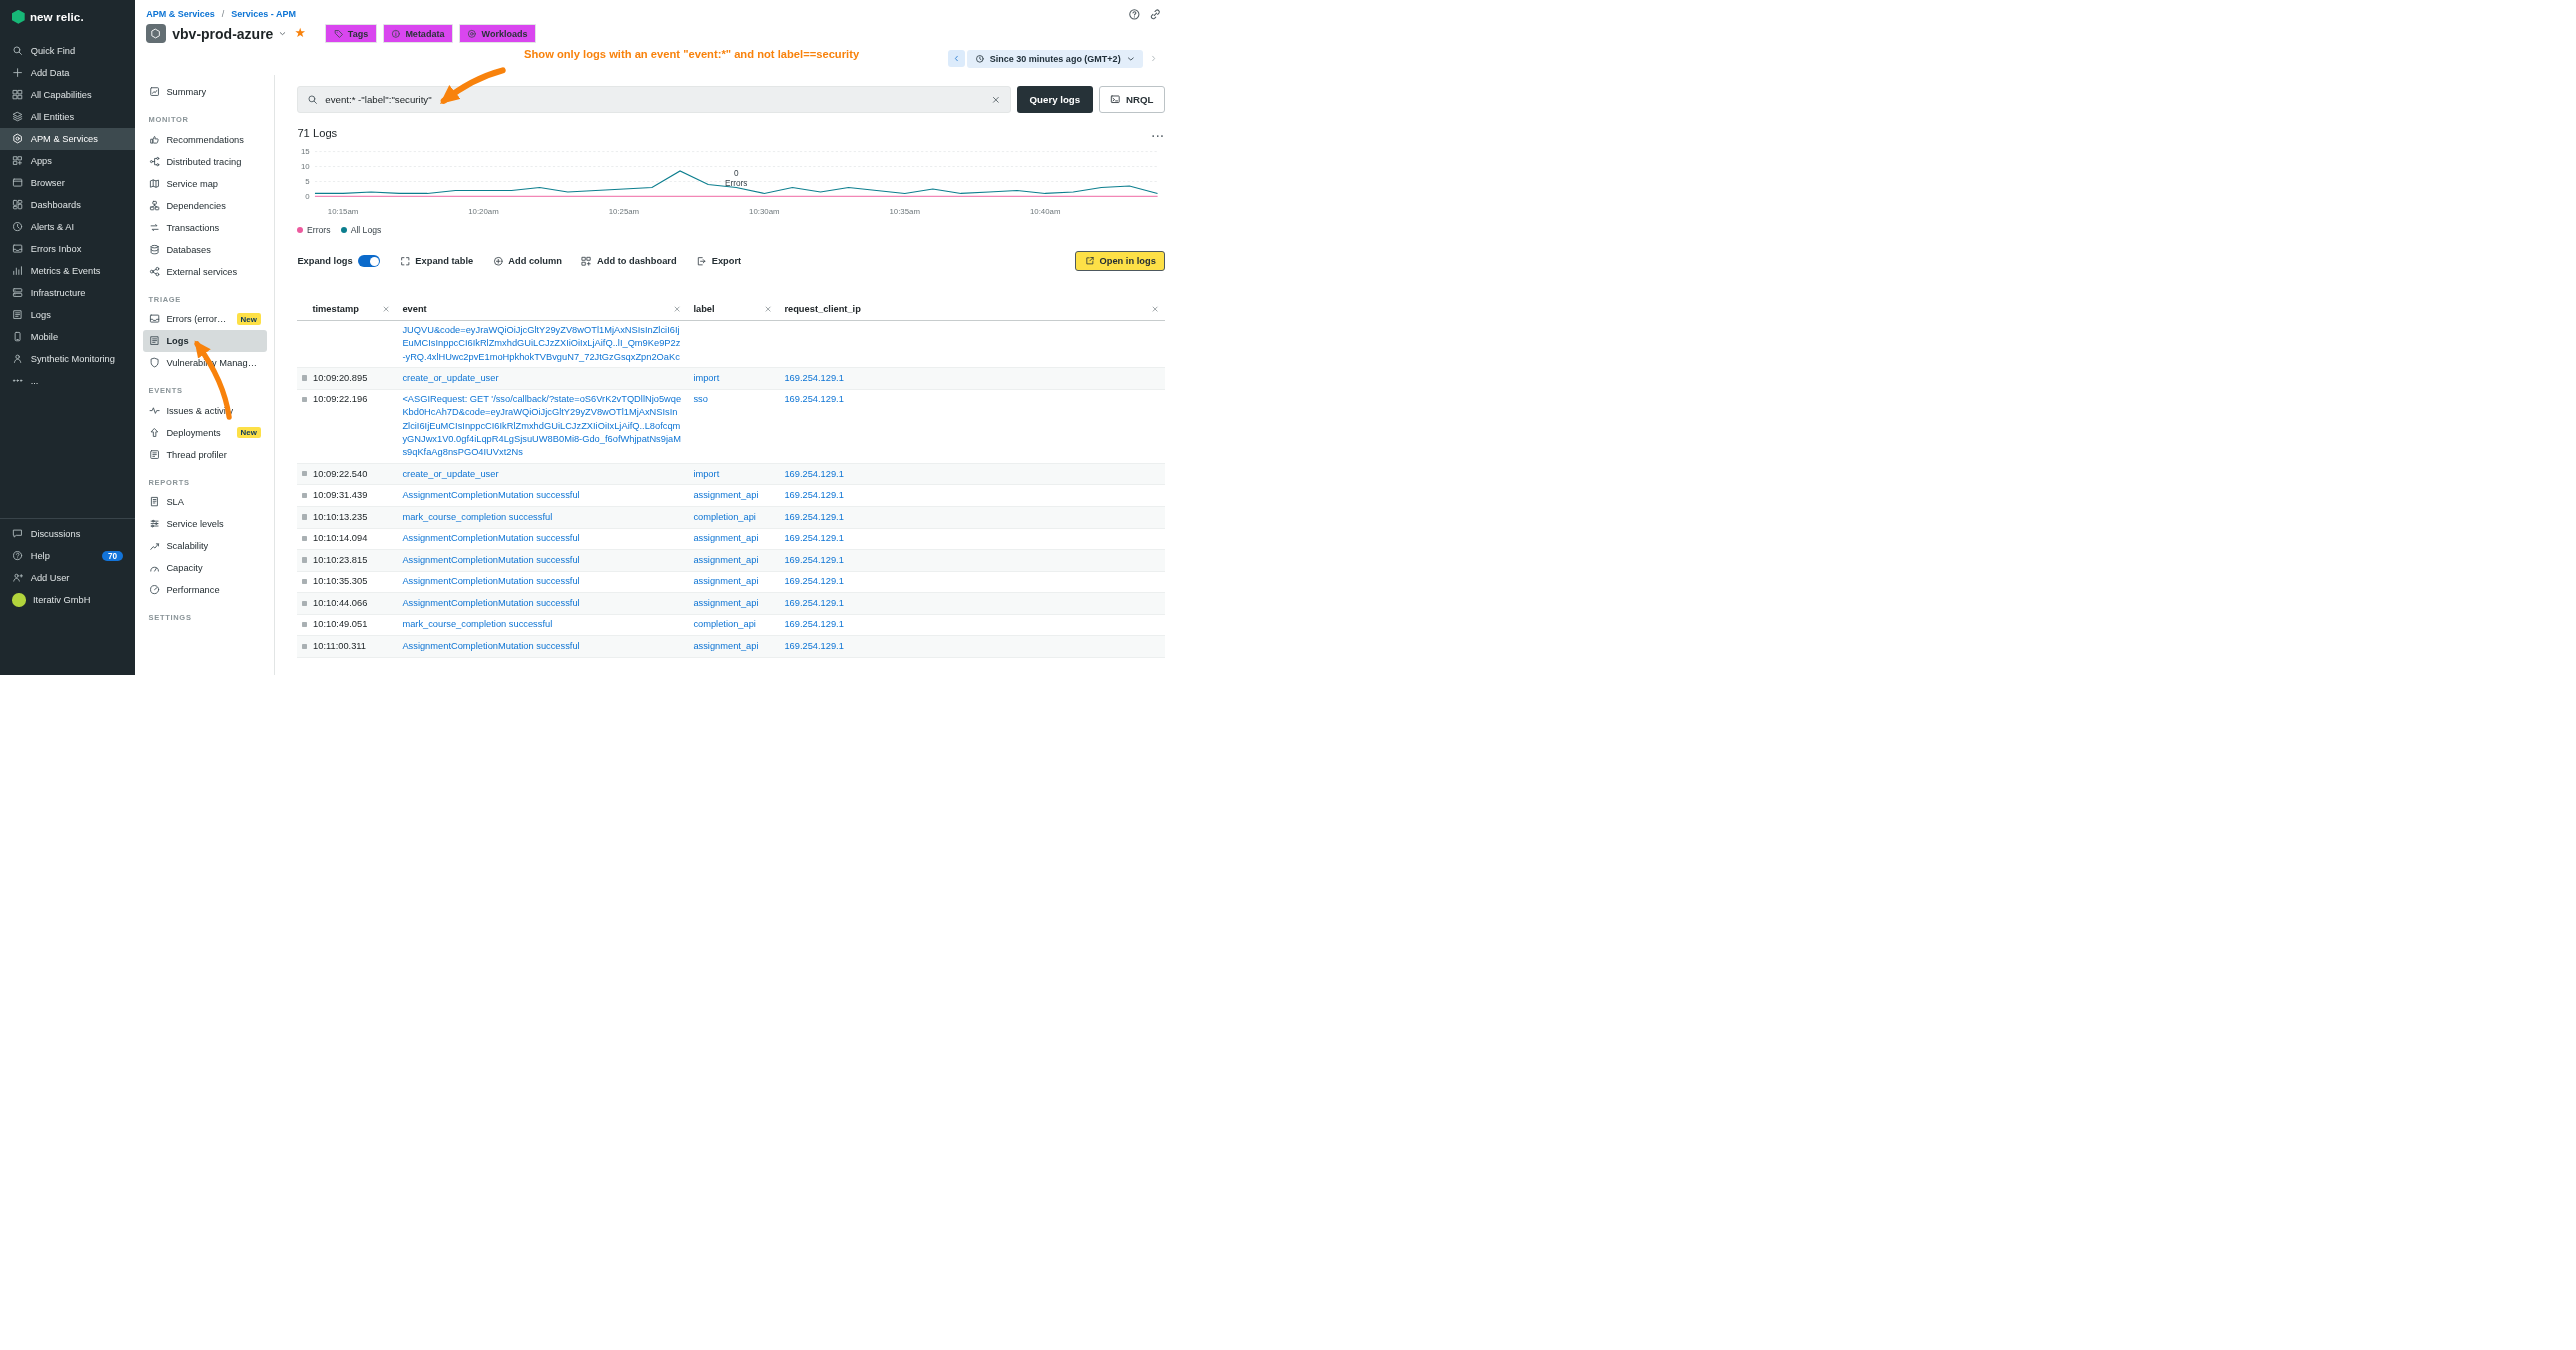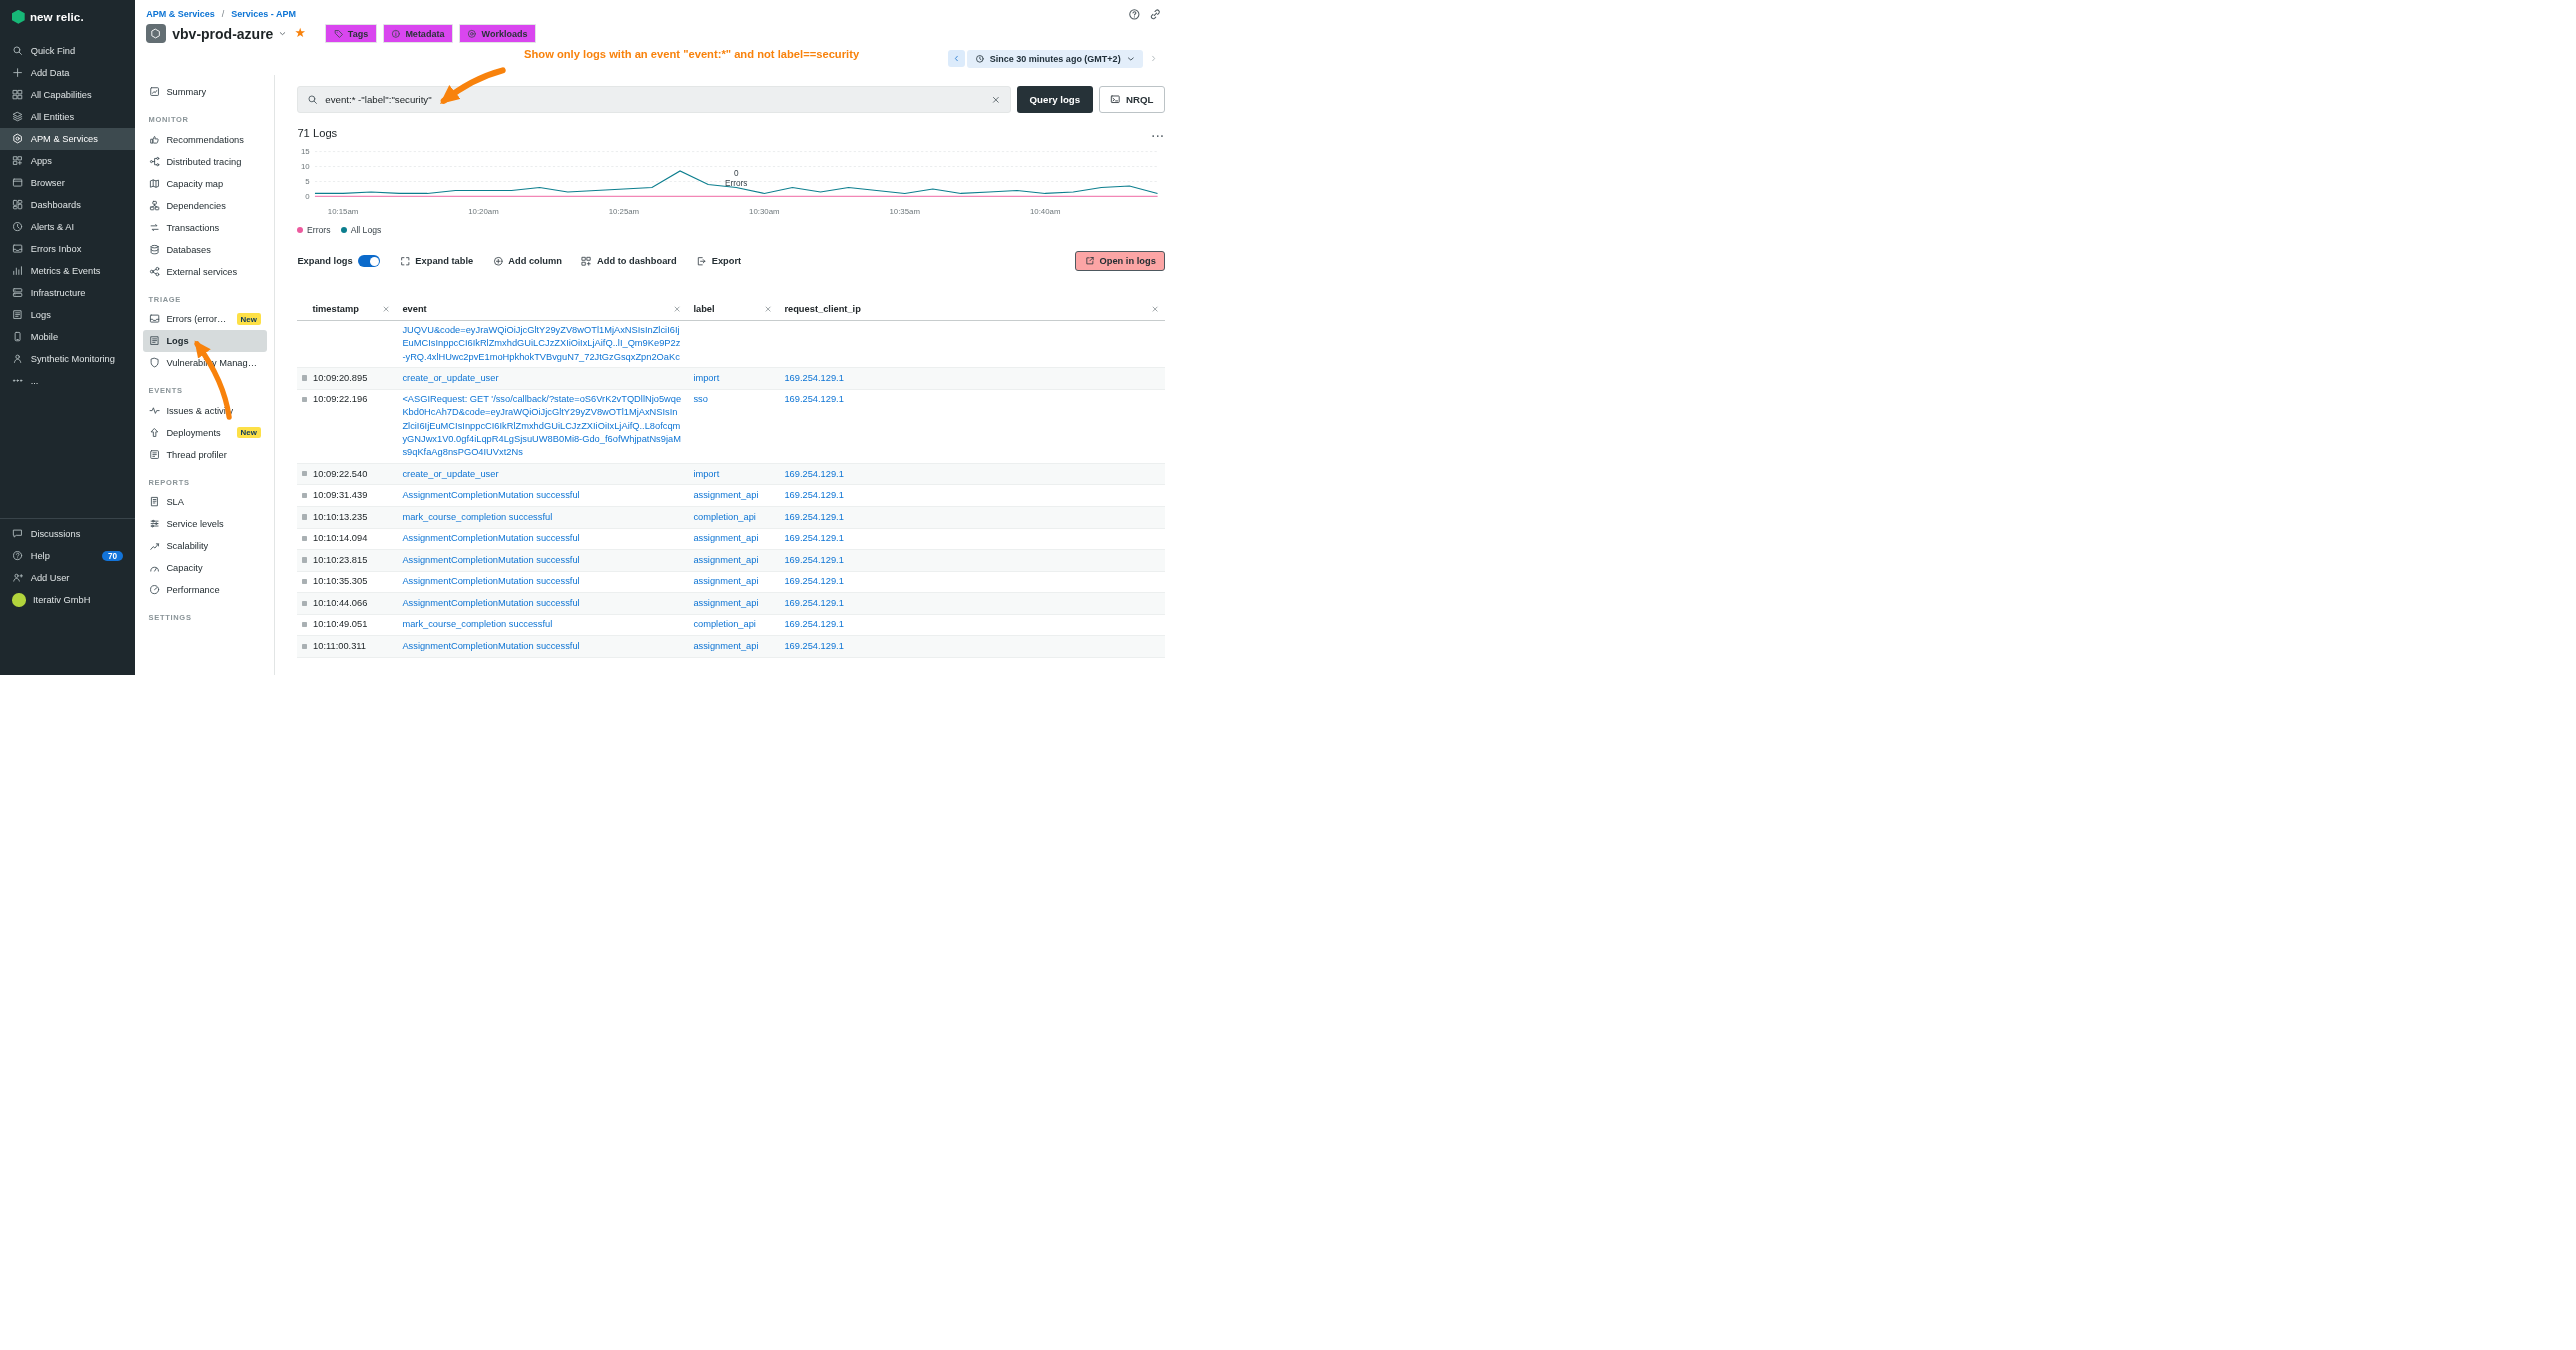--- a/index.html
+++ b/index.html
@@ -77,21 +77,21 @@
 .anno-val{font-size:11px;fill:#39434a}
 .legend{display:flex;gap:10.5px;margin-top:6px;font-size:8.6px;color:#39434a;align-items:center}
 .litem{display:inline-flex;align-items:center;gap:3.7px;cursor:pointer}
 .legend-dot{width:6px;height:6px;border-radius:50%}
 
 .toolbar{display:flex;align-items:center;gap:19.4px;margin-top:16.5px;font-size:9.3px;font-weight:600;color:#242e33}
 .titem{display:inline-flex;align-items:center;gap:5.2px;cursor:pointer}
 .titem svg{width:10.5px;height:10.5px;color:#39434a}
 .toggle{width:22.4px;height:12px;border-radius:6.7px;background:var(--accent,#0b6acb);position:relative;display:inline-block;cursor:pointer}
 .toggle .knob{position:absolute;top:1.5px;right:1.5px;width:9px;height:9px;border-radius:50%;background:#fff}
-.btn-open{margin-left:auto;height:20px;padding:0 8.2px;background:#fca5a5;border:0.7px solid #4d585e;border-radius:3px;font-size:9.3px;font-weight:600;color:#242e33;display:inline-flex;align-items:center;gap:5.2px;cursor:pointer;font-family:inherit}
+.btn-open{margin-left:auto;height:20px;padding:0 8.2px;background:#fde047;border:0.7px solid #4d585e;border-radius:3px;font-size:9.3px;font-weight:600;color:#242e33;display:inline-flex;align-items:center;gap:5.2px;cursor:pointer;font-family:inherit}
 .btn-open svg{width:9.7px;height:9.7px}
 
 
 .table{margin-top:27px}
 .thead{display:grid;grid-template-columns:99px 291px 91px 1fr;border-bottom:0.7px solid #c7cccd;height:22.4px}
 .th{display:flex;align-items:center;font-size:9.3px;font-weight:700;padding:0 6px;color:#21272a}
 .th:first-child{padding-left:15px}
 .thx{margin-left:auto;display:inline-flex;cursor:pointer}
 .thx svg{width:8.2px;height:8.2px;color:#6e787d}
 .t-row{display:grid;grid-template-columns:99px 291px 91px 1fr;border-bottom:0.7px solid #ecefef}
@@ -398,21 +398,21 @@
               <circle cx="12.5" cy="12.5" r="1.5"></circle>
               <path d="M5 8h3M8 8V3.5h3M8 8v4.5h3"></path>
             </svg>
             <span class="elabel">Distributed tracing</span>
           </div>
           <div class="eitem">
             <svg viewBox="0 0 16 16" fill="none" stroke="currentColor" stroke-width="1.3" stroke-linecap="round" stroke-linejoin="round" class="ic">
               <path d="M2.5 4 6 2.8l4 1.4 3.5-1.2v9L10 13.2 6 11.8l-3.5 1.2z"></path>
               <path d="M6 2.8v9M10 4.2v9"></path>
             </svg>
-            <span class="elabel">Capacity map</span>
+            <span class="elabel">Service map</span>
           </div>
           <div class="eitem">
             <svg viewBox="0 0 16 16" fill="none" stroke="currentColor" stroke-width="1.3" stroke-linecap="round" stroke-linejoin="round" class="ic">
               <rect x="5.5" y="2" width="5" height="4" rx="0.8"></rect>
               <rect x="2" y="10" width="5" height="4" rx="0.8"></rect>
               <rect x="9" y="10" width="5" height="4" rx="0.8"></rect>
               <path d="M8 6v2M8 8 4.5 10M8 8l3.5 2"></path>
             </svg>
             <span class="elabel">Dependencies</span>
           </div>

